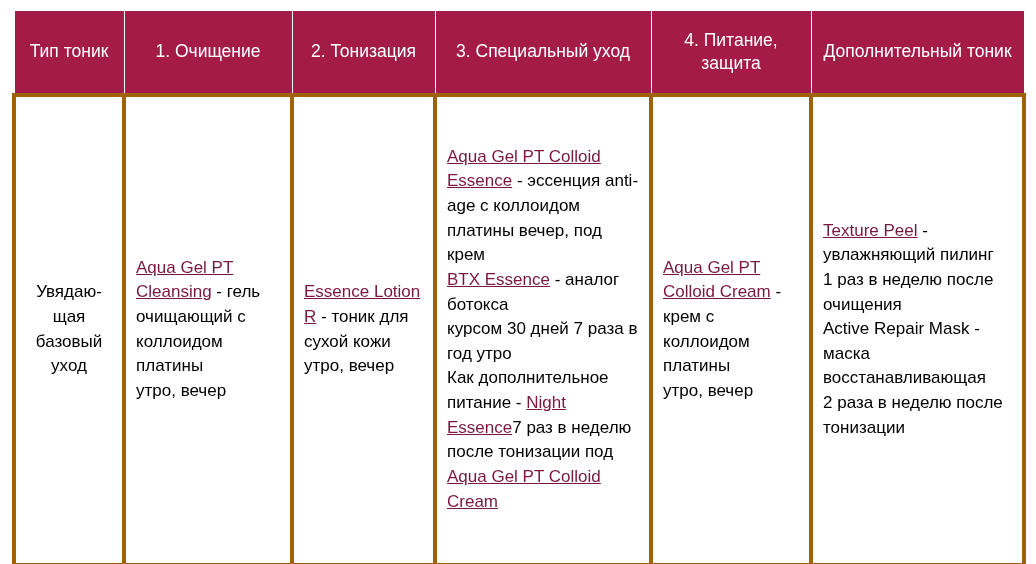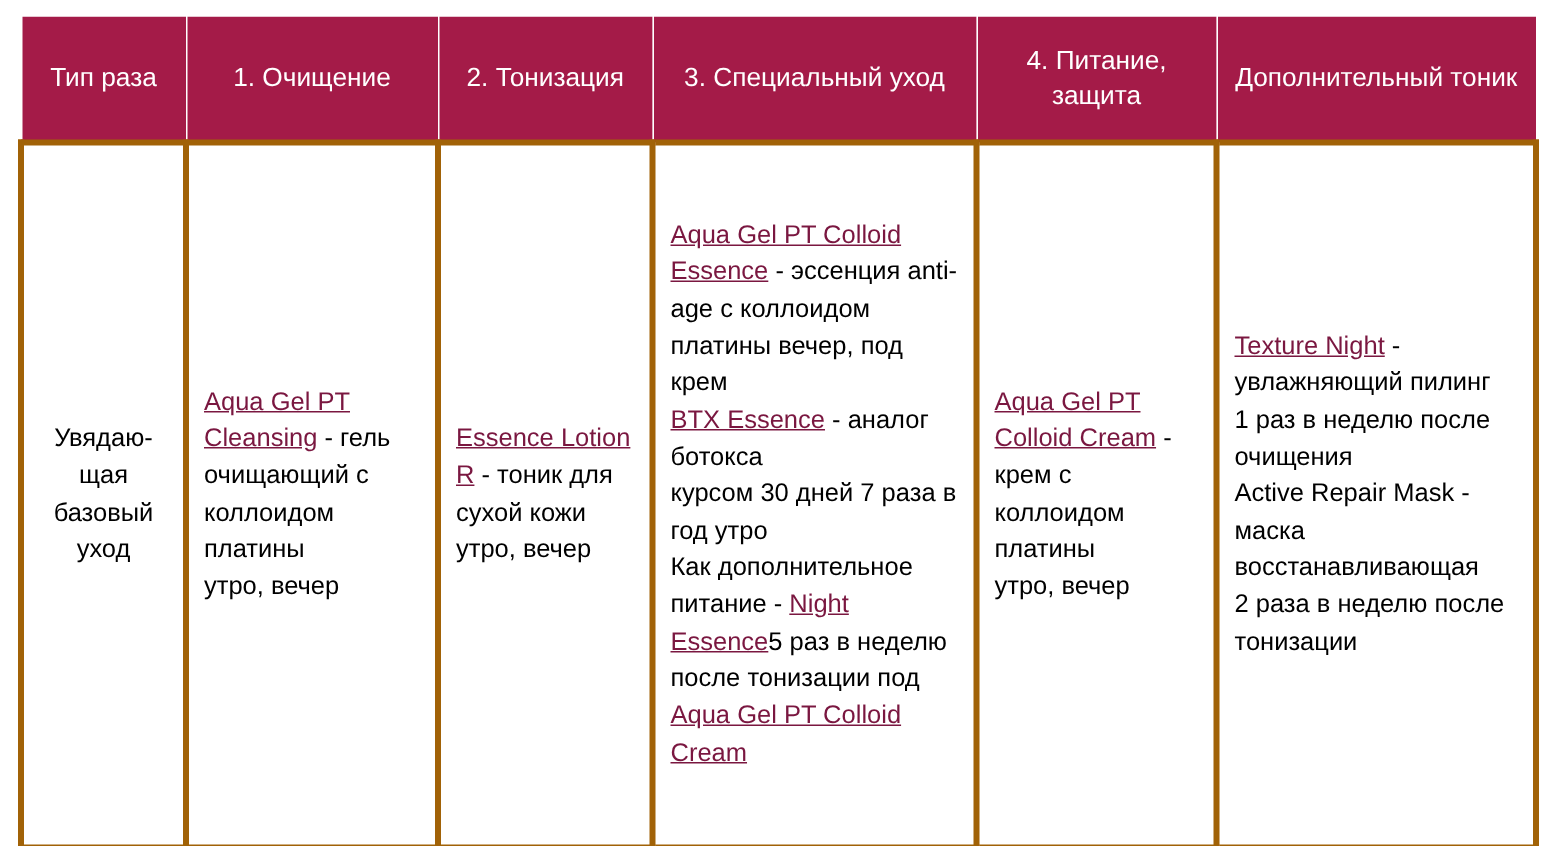--- a/index.html
+++ b/index.html
@@ -80,21 +80,21 @@
     <colgroup>
       <col class="col-0">
         <col class="col-1">
         <col class="col-2">
         <col class="col-3">
         <col class="col-4">
         <col class="col-5">
     </colgroup>
     <thead>
       <tr>
-        <th>Тип раза</th>
+        <th>Тип тоник</th>
         <th>1. Очищение</th>
         <th>2. Тонизация</th>
         <th>3. Специальный уход</th>
         <th>4. Питание, защита</th>
         <th>Дополнительный тоник</th>
       </tr>
     </thead>
     <tbody>
       <tr class="body-row">
         <td class="cell-skin">
@@ -110,32 +110,32 @@
           <span class="cell-inner">
             <span class="prod">Essence Lotion R</span><span class="txt"> - тоник для сухой кожи
 утро, вечер</span>
           </span>
         </td>
         <td>
           <span class="cell-inner">
             <span class="prod">Aqua Gel PT Colloid Essence</span><span class="txt"> - эссенция anti-age с коллоидом платины вечер, под крем
 </span><span class="prod">BTX Essence</span><span class="txt"> - аналог ботокса
 курсом 30 дней 7 раза в год утро
-Как дополнительное питание - </span><span class="prod">Night Essence</span><span class="txt">5 раз в неделю после тонизации под </span><span class="prod">Aqua Gel PT Colloid Cream</span>
+Как дополнительное питание - </span><span class="prod">Night Essence</span><span class="txt">7 раз в неделю после тонизации под </span><span class="prod">Aqua Gel PT Colloid Cream</span>
           </span>
         </td>
         <td>
           <span class="cell-inner">
             <span class="prod">Aqua Gel PT Colloid Cream</span><span class="txt"> - крем с коллоидом платины
 утро, вечер</span>
           </span>
         </td>
         <td>
           <span class="cell-inner">
-            <span class="prod">Texture Night</span><span class="txt"> - увлажняющий пилинг
+            <span class="prod">Texture Peel</span><span class="txt"> - увлажняющий пилинг
 1 раз в неделю после очищения
 Active Repair Mask - маска восстанавливающая
 2 раза в неделю после тонизации</span>
           </span>
         </td>
       </tr>
     </tbody>
   </table>
 </div>
 

